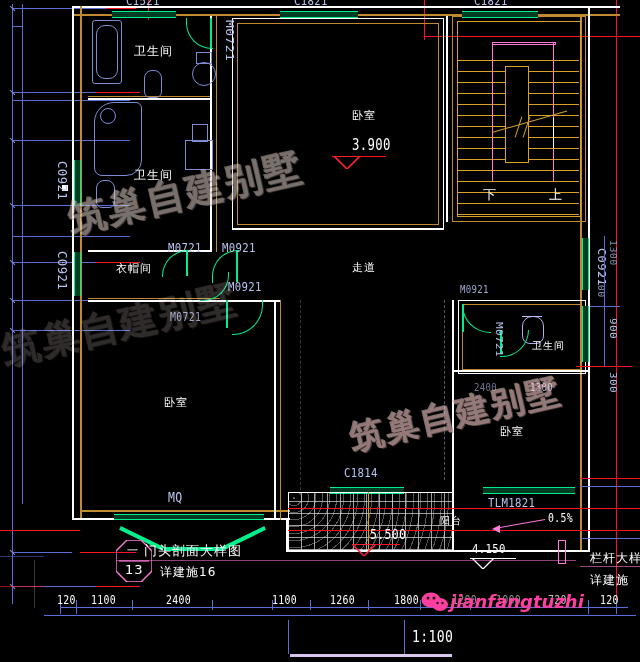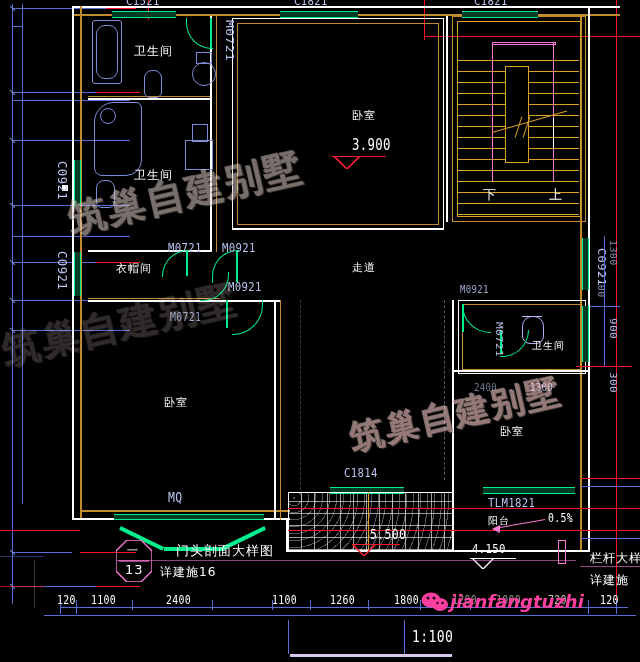--- a/index.html
+++ b/index.html
@@ -272,36 +272,36 @@
   <svg style="position:absolute;left:472px;top:558px;" width="22" height="11" viewBox="0 0 22 11">
     <polygon points="0,0 22,0 11,11" fill="none" stroke="#ffffff" stroke-width="1.3"></polygon>
   </svg>
 
   <svg style="position:absolute;left:116px;top:540px;" width="36" height="42" viewBox="0 0 36 42">
     <polygon points="11,0 25,0 36,11 36,31 25,42 11,42 0,31 0,11" fill="none" stroke="#ff7ad9" stroke-width="1.4"></polygon>
     <line x1="3" y1="21" x2="33" y2="21" stroke="#ff7ad9" stroke-width="1.2"></line>
   </svg>
   <div class="tx cadc t-wht" style="left:127px;top:545px;font-size:11px;">一</div>
   <div class="tx cadc t-wht" style="left:125px;top:563px;font-size:13px;">13</div>
-  <div class="tx cadc t-wht" style="left:176px;top:544px;font-size:13px;">门头剖面大样图</div>
+  <div class="tx cadc t-wht" style="left:144px;top:544px;font-size:13px;">门头剖面大样图</div>
   <div class="tx cadc t-wht" style="left:160px;top:566px;font-size:12px;">详建施16</div>
   <div class="ln c-pnk" style="left:116px;top:560px;width:460px;height:1px;opacity:.55;"></div>
 
   <div class="tx cadc t-wht" style="left:590px;top:552px;font-size:12px;">栏杆大样</div>
   <div class="tx cadc t-wht" style="left:590px;top:574px;font-size:12px;">详建施</div>
 
   <div class="tx cadc t-wht" style="left:134px;top:45px;font-size:12px;">卫生间</div>
   <div class="tx cadc t-wht" style="left:134px;top:169px;font-size:12px;">卫生间</div>
   <div class="tx cadc t-wht" style="left:116px;top:263px;font-size:11px;">衣帽间</div>
   <div class="tx cadc t-wht" style="left:352px;top:110px;font-size:11px;">卧室</div>
   <div class="tx cadc t-wht" style="left:164px;top:397px;font-size:11px;">卧室</div>
   <div class="tx cadc t-wht" style="left:500px;top:426px;font-size:11px;">卧室</div>
   <div class="tx cadc t-wht" style="left:532px;top:341px;font-size:10px;">卫生间</div>
   <div class="tx cadc t-wht" style="left:352px;top:262px;font-size:11px;">走道</div>
-  <div class="tx cadc t-wht" style="left:488px;top:516px;font-size:10px;">阳台</div>
+  <div class="tx cadc t-wht" style="left:440px;top:516px;font-size:10px;">阳台</div>
 
   <div class="tx cad t-wht" style="left:352px;top:138px;font-size:15px;">3.900</div>
   <div class="tx cad t-wht" style="left:370px;top:527px;font-size:14px;">5.500</div>
   <div class="tx cad t-wht" style="left:472px;top:542px;font-size:13px;">4.150</div>
 
   <div class="tx cad t-blu" style="left:168px;top:241px;font-size:13px;">M0721</div>
   <div class="tx cad t-blu" style="left:222px;top:241px;font-size:13px;">M0921</div>
   <div class="tx cad t-blu" style="left:228px;top:280px;font-size:13px;">M0921</div>
   <div class="tx cad t-blu" style="left:170px;top:311px;font-size:12px;opacity:.85;">M0721</div>
   <div class="tx cad t-blu" style="left:460px;top:284px;font-size:11px;opacity:.85;">M0921</div>

